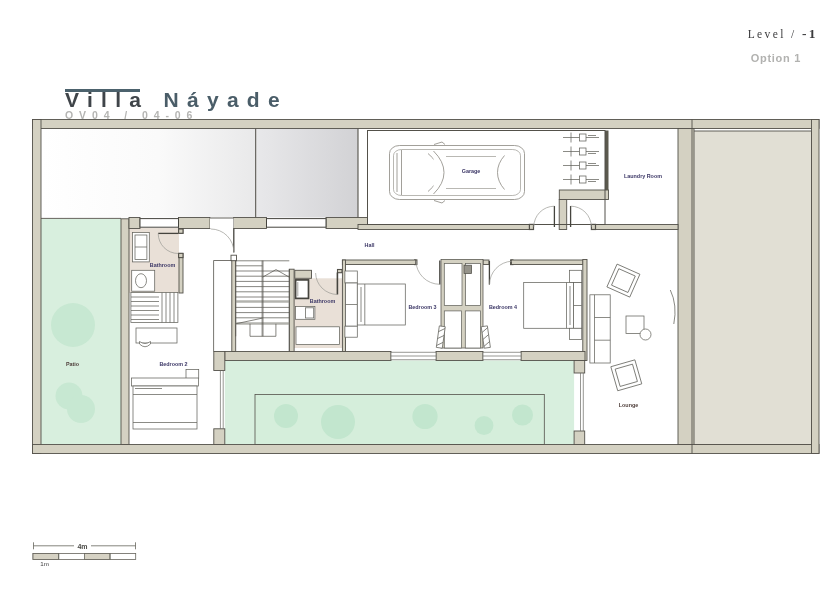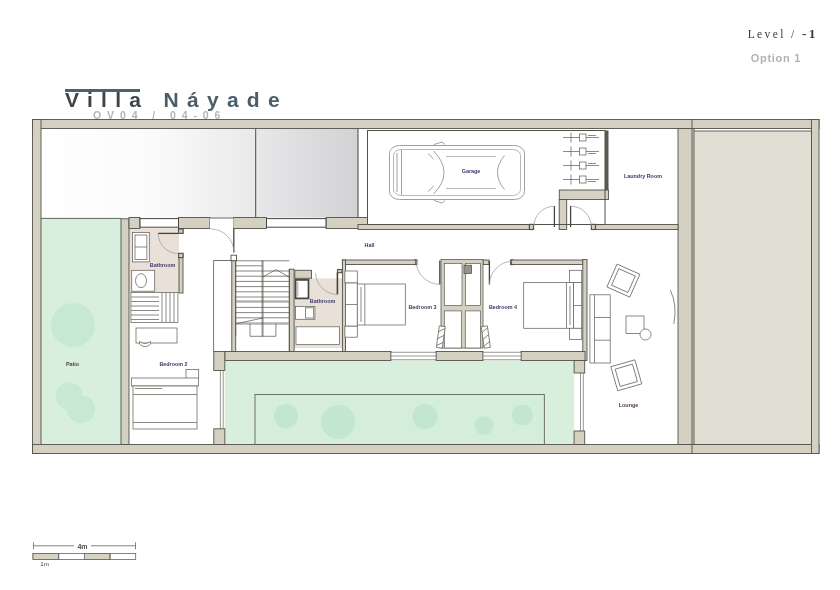--- a/index.html
+++ b/index.html
@@ -8,21 +8,21 @@
   .hdr{position:absolute;white-space:nowrap;}
 </style>
 </head>
 <body>
 <div id="page">
 
   <div class="hdr" style="left:65px;top:68px;font-size:21px;font-weight:bold;letter-spacing:8.3px;color:#3f4449;margin-top:20px;">Villa <span style="color:#4a5d68;">Náyade</span></div>
 
   <div style="position:absolute;left:65px;top:89px;width:75px;height:2.5px;background:#4c626d;"></div>
 
-  <div class="hdr" style="left:65px;top:109px;font-size:10.5px;letter-spacing:5.9px;color:#b5b5b3;font-weight:bold;margin-left:28px;">QV04 / 04-06</div>
+  <div class="hdr" style="left:65px;top:109px;font-size:10.5px;letter-spacing:5.9px;color:#b5b5b3;font-weight:bold;">QV04 / 04-06</div>
 
   <div class="hdr" style="right:22px;top:26px;font-size:11.5px;letter-spacing:2.4px;color:#3b3b3d;font-family:Liberation Serif, serif;">Level / <b style="font-size:13.5px;">-1</b></div>
 
   <div class="hdr" style="right:39px;top:51.5px;font-size:11px;letter-spacing:0.7px;color:#b2b2b0;font-weight:bold;">Option 1</div>
 
   <svg width="840" height="590" viewBox="0 0 840 590" style="position:absolute;left:0;top:0;" fill="none" stroke-linecap="butt">
   <g stroke="#53514a" stroke-width="0.9">
 
     <rect x="41" y="128.5" width="214" height="89" fill="url(#gDrive)" stroke="none"></rect>
 

